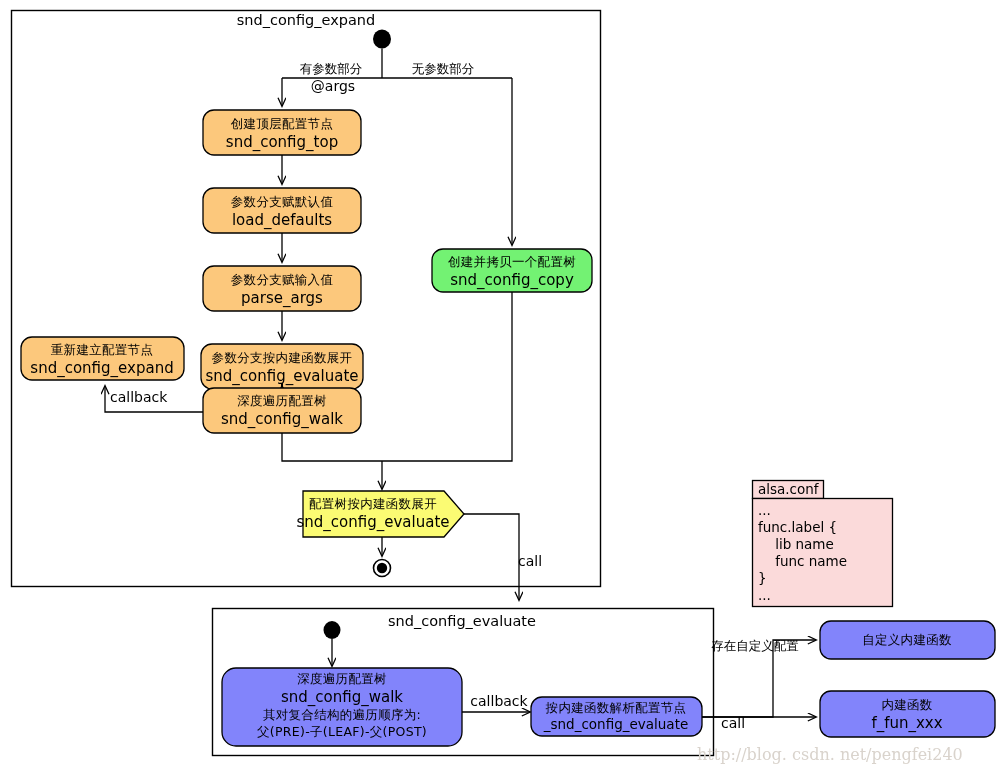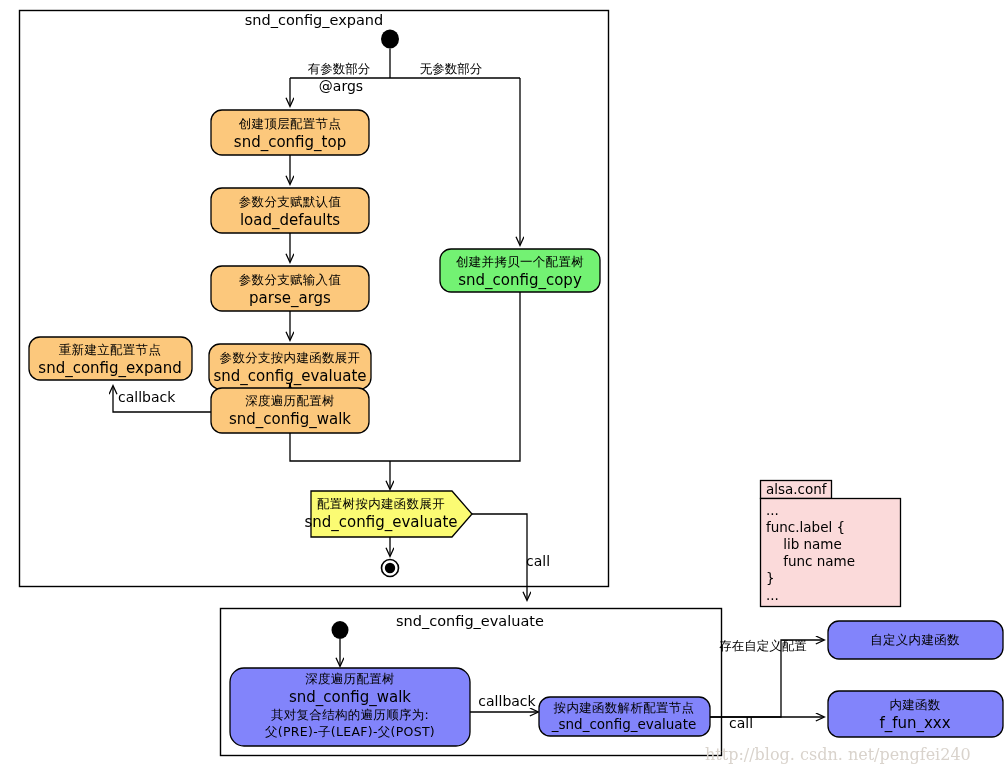--- a/index.html
+++ b/index.html
@@ -10,21 +10,21 @@
   }
   body {
     width: 1004px;
     height: 769px;
     position: relative;
     overflow: hidden;
     font-family: "DejaVu Sans", "Liberation Sans", sans-serif;
   }
   #diagram-root {
     position: absolute;
-    left: 8px;
+    left: 0;
     top: 0;
     width: 964px;
     height: 769px;
   }
   svg {
     display: block;
   }
   .frame {
     fill: none;
     stroke: #000000;

